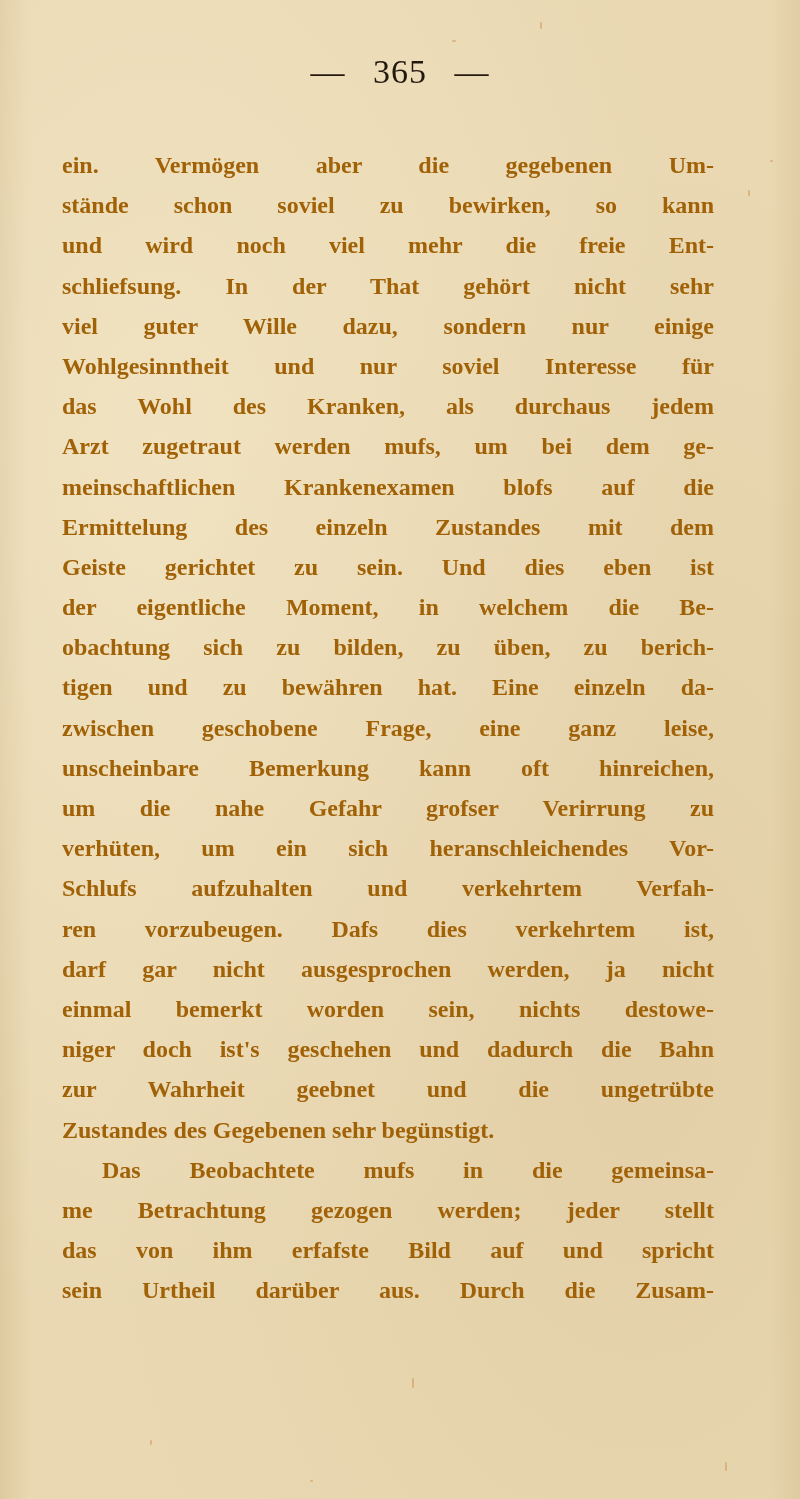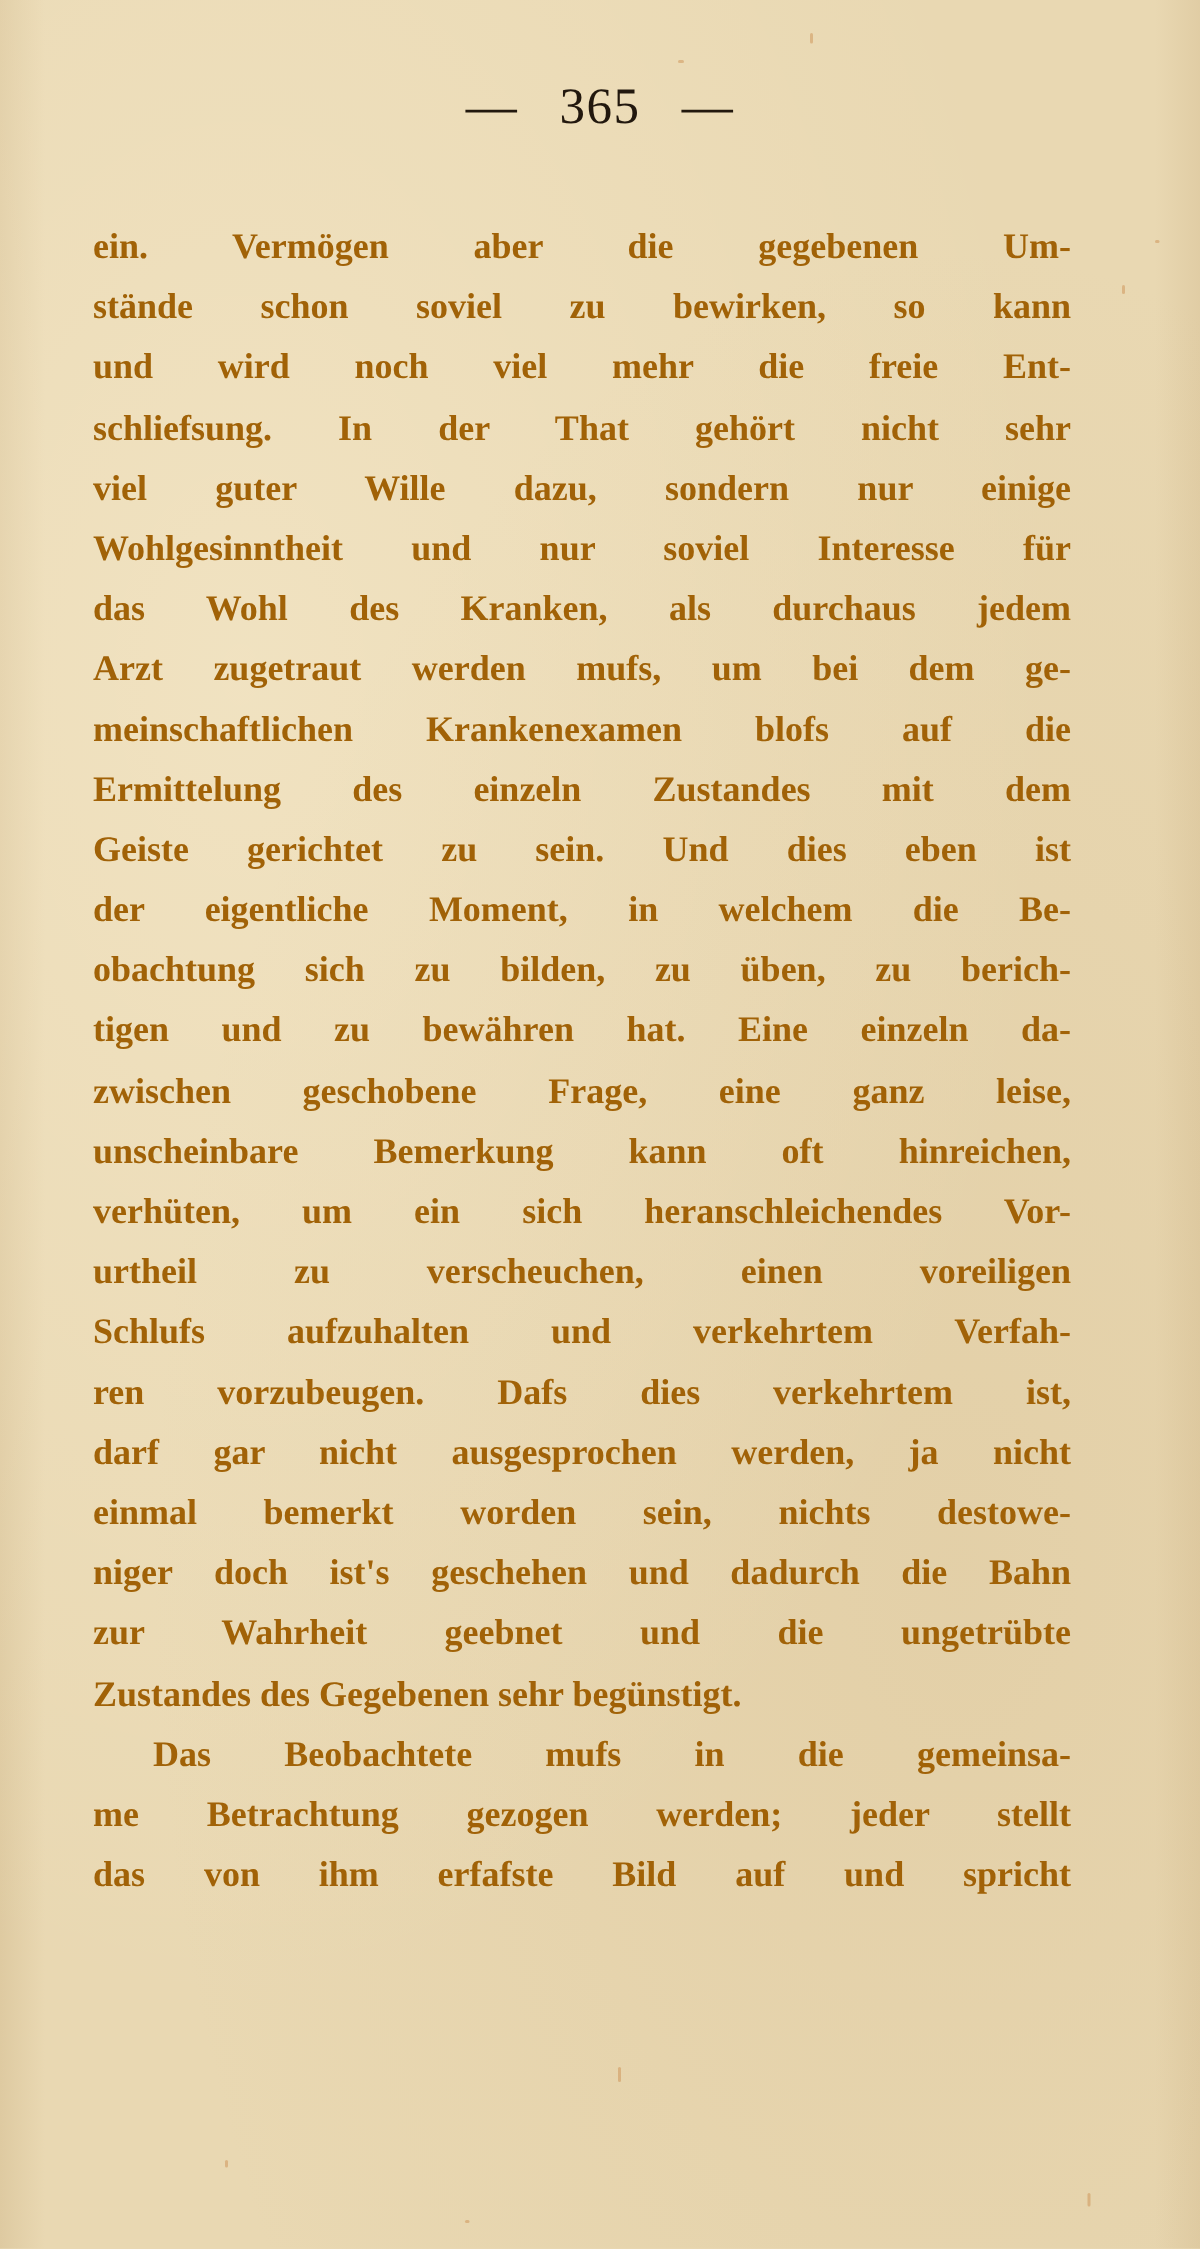--- a/index.html
+++ b/index.html
@@ -95,32 +95,33 @@
     <span class="line">das Wohl des Kranken, als durchaus jedem</span>
     <span class="line">Arzt zugetraut werden mufs, um bei dem ge-</span>
     <span class="line">meinschaftlichen Krankenexamen blofs auf die</span>
     <span class="line">Ermittelung des einzeln Zustandes mit dem</span>
     <span class="line">Geiste gerichtet zu sein. Und dies eben ist</span>
     <span class="line">der eigentliche Moment, in welchem die Be-</span>
     <span class="line">obachtung sich zu bilden, zu üben, zu berich-</span>
     <span class="line">tigen und zu bewähren hat. Eine einzeln da-</span>
     <span class="line">zwischen geschobene Frage, eine ganz leise,</span>
     <span class="line">unscheinbare Bemerkung kann oft hinreichen,</span>
+    <span class="line">um die nahe Gefahr grofser Verirrung zu</span>
     <span class="line">verhüten, um ein sich heranschleichendes Vor-</span>
-    <span class="line">urtheil zu verscheuchen, einen voreiligen</span>
     <span class="line">Schlufs aufzuhalten und verkehrtem Verfah-</span>
     <span class="line">ren vorzubeugen. Dafs dies verkehrtem ist,</span>
     <span class="line">darf gar nicht ausgesprochen werden, ja nicht</span>
     <span class="line">einmal bemerkt worden sein, nichts destowe-</span>
     <span class="line">niger doch ist's geschehen und dadurch die Bahn</span>
     <span class="line">zur Wahrheit geebnet und die ungetrübte</span>
     <span class="line last">Zustandes des Gegebenen sehr begünstigt.</span>
     <span class="line indent">Das Beobachtete mufs in die gemeinsa-</span>
     <span class="line">me Betrachtung gezogen werden; jeder stellt</span>
     <span class="line">das von ihm erfafste Bild auf und spricht</span>
+    <span class="line">sein Urtheil darüber aus. Durch die Zusam-</span>
   </div>
 
   <div class="speck" style="left:540px;top:22px;width:2px;height:7px;"></div>
   <div class="speck" style="left:452px;top:40px;width:4px;height:2px;"></div>
   <div class="speck" style="left:770px;top:160px;width:3px;height:2px;"></div>
   <div class="speck" style="left:748px;top:190px;width:2px;height:6px;"></div>
   <div class="speck" style="left:412px;top:1378px;width:2px;height:10px;"></div>
   <div class="speck" style="left:725px;top:1462px;width:2px;height:9px;"></div>
   <div class="speck" style="left:150px;top:1440px;width:2px;height:5px;"></div>
   <div class="speck" style="left:310px;top:1480px;width:3px;height:2px;"></div>

